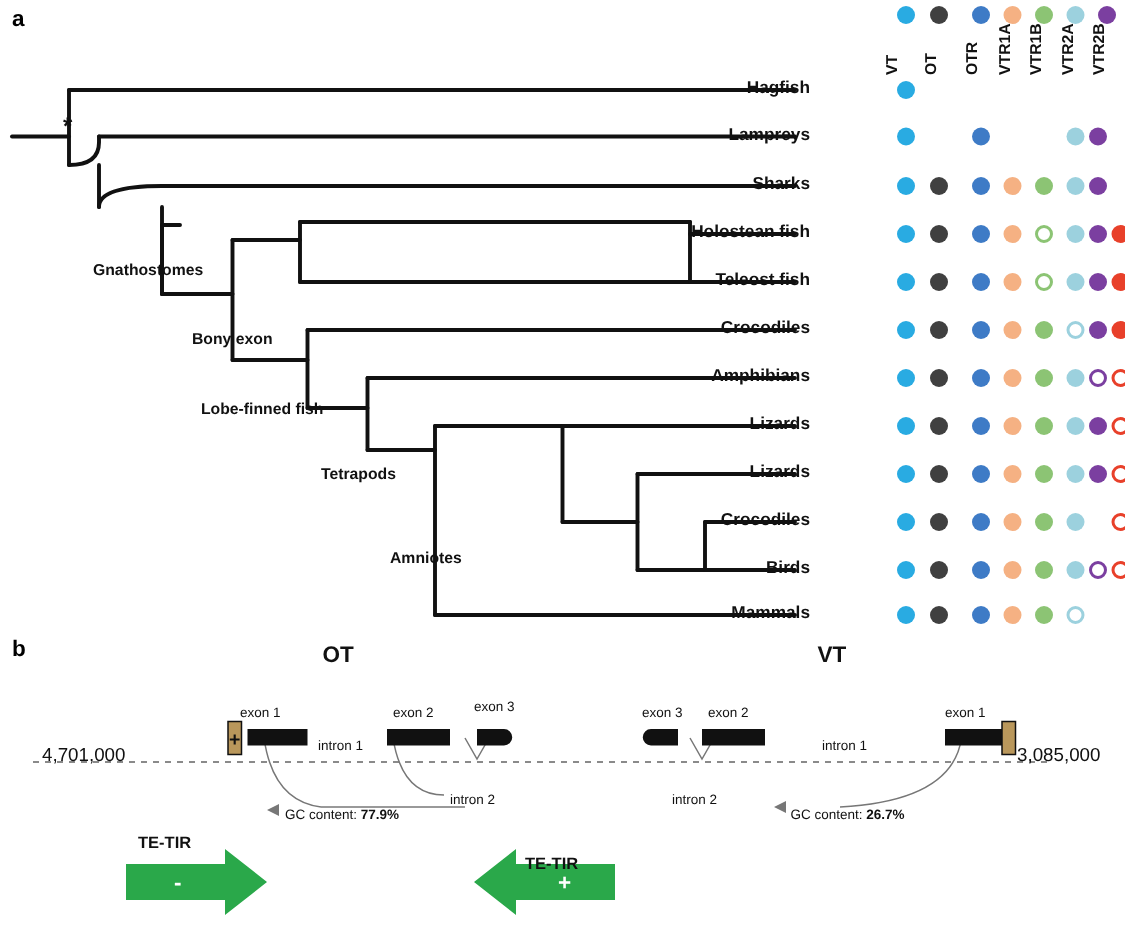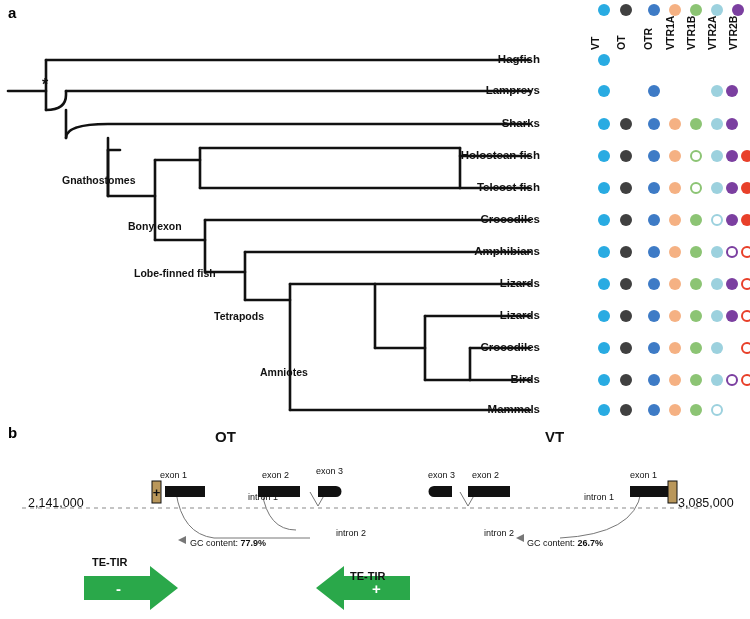--- a/index.html
+++ b/index.html
@@ -77,21 +77,20 @@
     position:absolute;
     font-size:9px;
     color:#111;
     white-space:nowrap;
   }
   .intron-label{
     position:absolute;
     font-size:9px;
     color:#111;
     white-space:nowrap;
-    margin-left:36px;
   }
   .gc-label{
     position:absolute;
     font-size:9px;
     color:#111;
     white-space:nowrap;
   }
   .gc-label b{font-weight:bold;}
   .te-label{
     position:absolute;
@@ -315,21 +314,21 @@
     <div class="dot" style="left: 669px; top: 404px; background: rgb(245, 177, 131);"></div>
     <div class="dot" style="left: 690px; top: 404px; background: rgb(140, 196, 116);"></div>
     <div class="dot open" style="left: 711px; top: 404px; background: rgb(255, 255, 255); border: 2px solid rgb(156, 209, 222);"></div>
   </div>
 
 <div class="panel-letter" id="panel-b-letter">b</div>
 
 <div class="gene-title" style="left:215px;top:428px;">OT</div>
 <div class="gene-title" style="left:545px;top:428px;">VT</div>
 
-<div class="coord" style="left:28px;top:496px;">2,141,000</div>
+<div class="coord" style="left:28px;top:496px;">4,701,000</div>
 <div class="coord" style="left:678px;top:496px;text-align:center;">3,085,000</div>
 
 <div class="exon-label" style="left:160px;top:470px;">exon 1</div>
 <div class="exon-label" style="left:262px;top:470px;">exon 2</div>
 <div class="exon-label" style="left:316px;top:466px;">exon 3</div>
 <div class="intron-label" style="left:212px;top:492px;">intron 1</div>
 <div class="intron-label" style="left:300px;top:528px;">intron 2</div>
 <div class="gc-label" style="left:190px;top:538px;">
   <span>GC content: </span><b>77.9%</b>
 </div>

